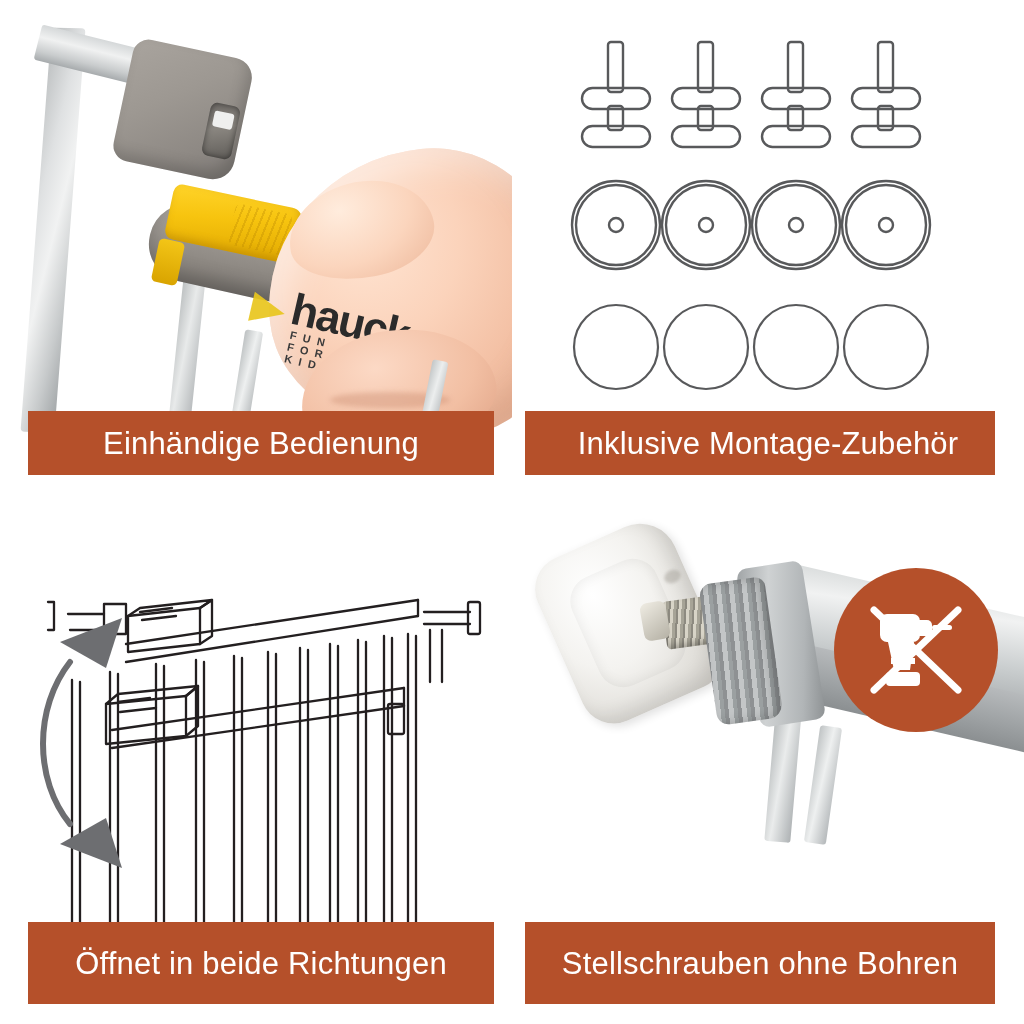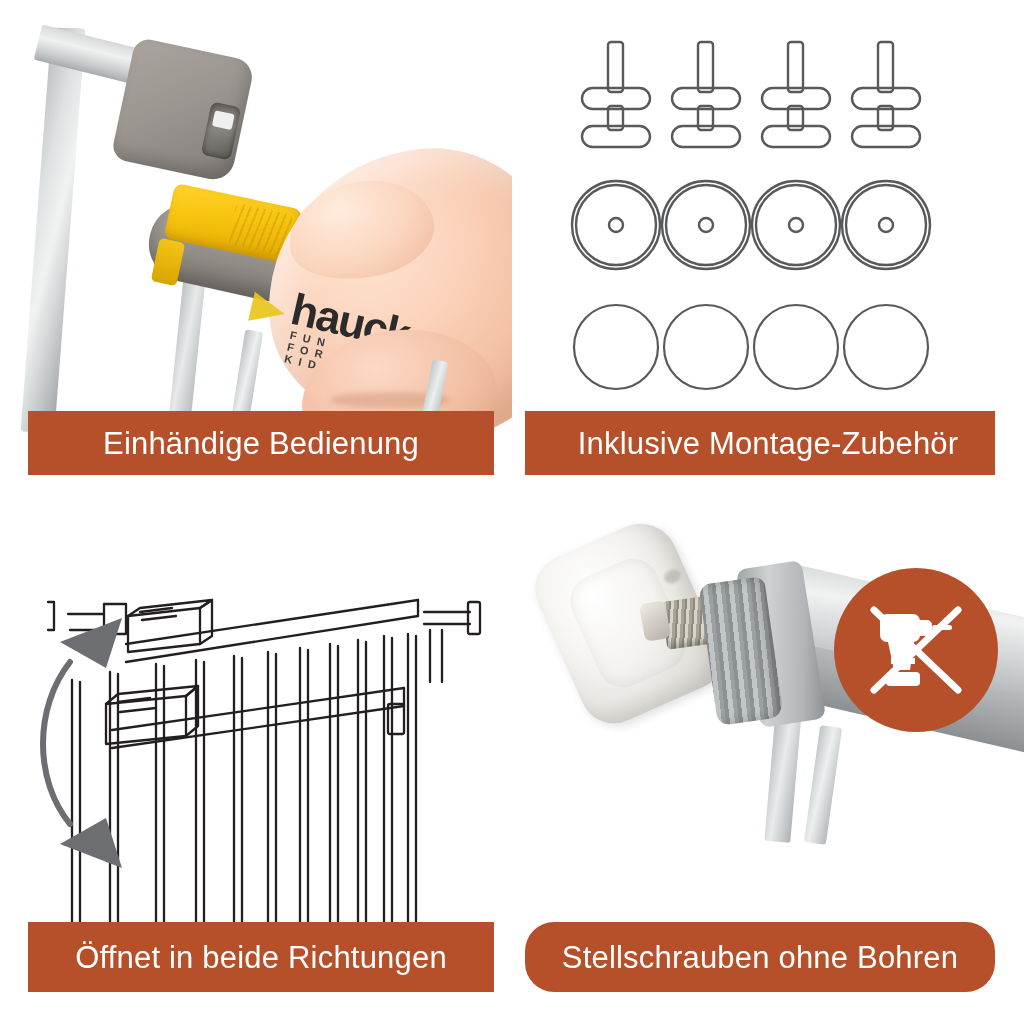--- a/index.html
+++ b/index.html
@@ -47,24 +47,24 @@
     right: 18px;
     top: 411px;
     height: 64px;
     font-size: 31px;
   }
   .q2 .caption-top { left: 13px; right: 29px; padding-left: 16px; }
   .caption-bot {
     left: 28px;
     right: 18px;
     top: 410px;
-    height: 70px;
+    height: 82px;
     font-size: 31px;
   }
-  .q4 .caption-bot { left: 13px; right: 29px; border-radius: 29px; }
+  .q4 .caption-bot { left: 13px; right: 29px; }
 
   
   .photo1 { position: absolute; inset: 0; }
 
   .frame-vert-left {
     position: absolute;
     left: 36px; top: 28px;
     width: 34px; height: 404px;
     background: linear-gradient(100deg,#b9bcbd 0%,#dfe1e2 30%,#f1f2f2 52%,#c7cacb 78%,#9fa3a5 100%);
     transform: skewX(-3.2deg) rotate(1.2deg);

